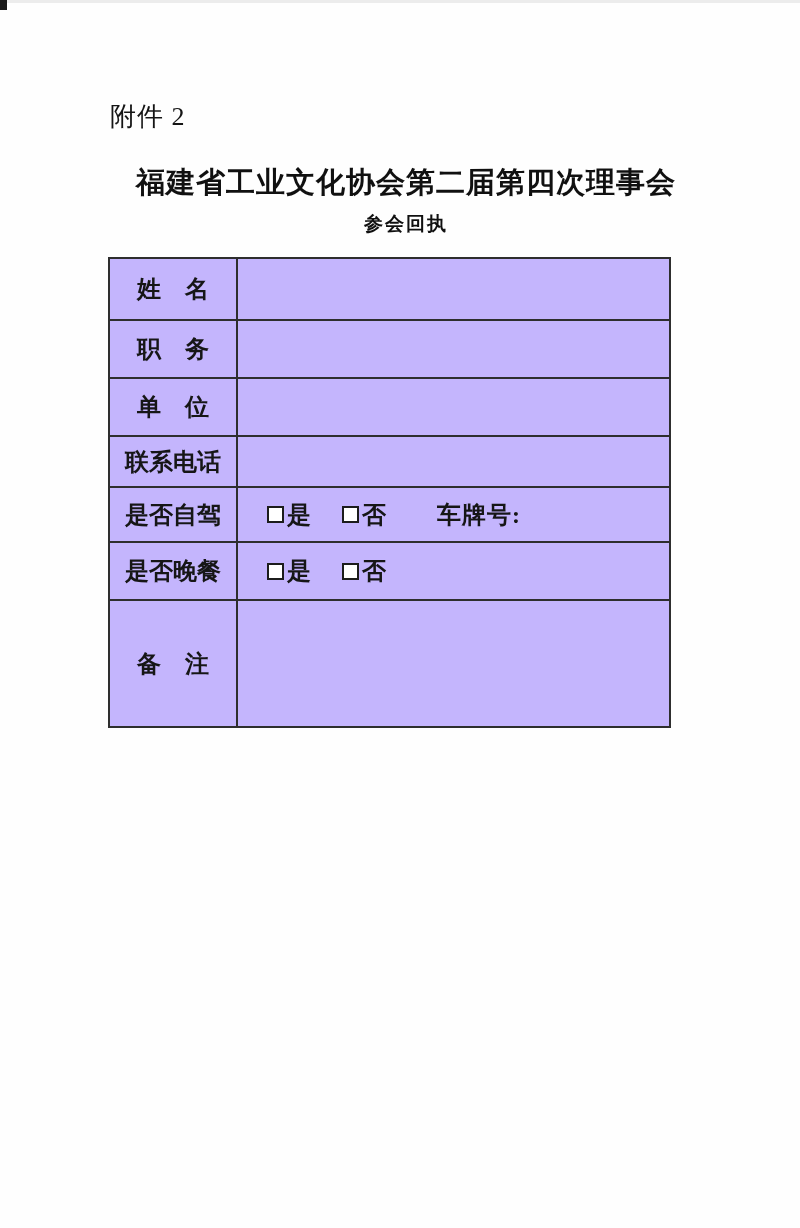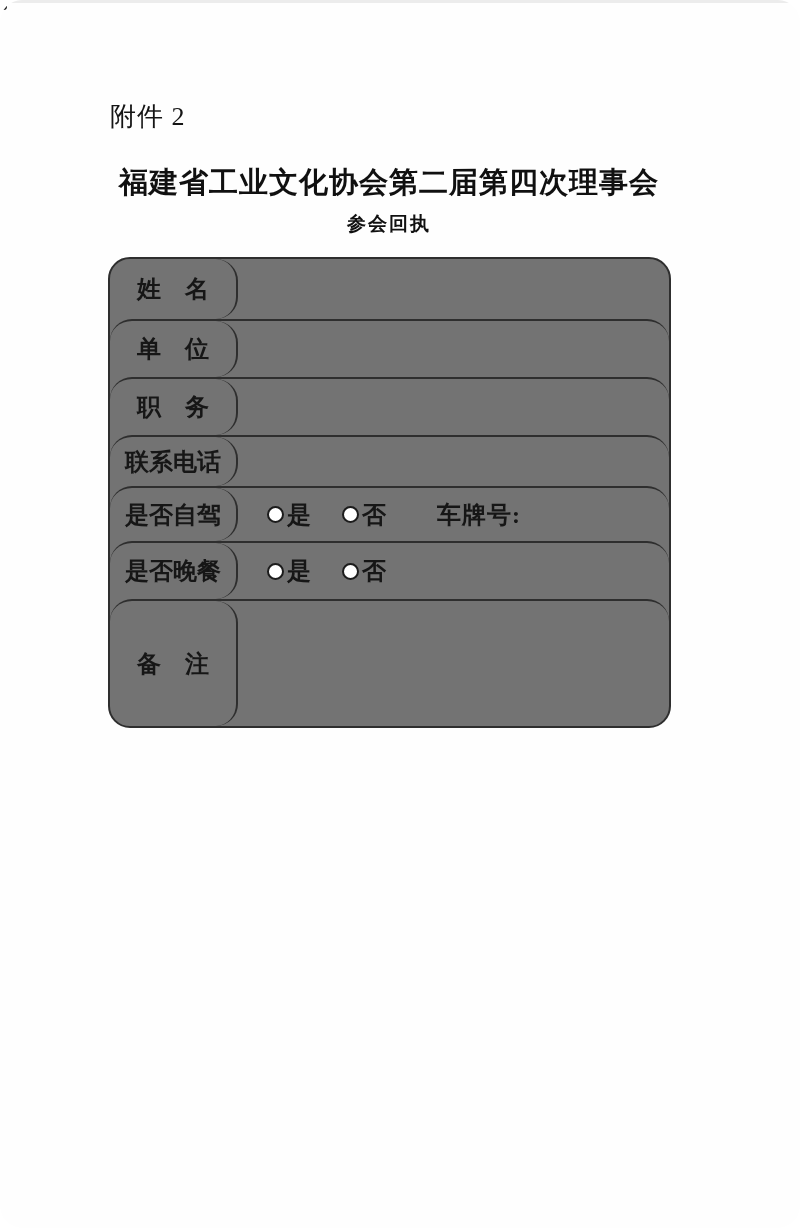--- a/index.html
+++ b/index.html
@@ -1,15 +1,15 @@
 <!DOCTYPE html>
 <html><head>
 <meta charset="utf-8">
 <style>
-  * { margin: 0; padding: 0; box-sizing: border-box; border-radius: 22px; }
+  * { margin: 0; padding: 0; box-sizing: border-box; }
   html, body { width: 800px; height: 1228px; }
   body {
     background: #ffffff;
     font-family: "Liberation Serif", serif;
     color: #1c1c1c;
     position: relative;
     overflow: hidden;
   }
   .page {
     position: absolute;
@@ -31,35 +31,35 @@
   }
   .attachment {
     position: absolute;
     left: 110px; top: 99px;
     font-size: 26px;
     letter-spacing: 1px;
     color: #151515;
   }
   .title {
     position: absolute;
-    left: 0;
+    left: 17px;
     width: 778px;
     text-align: center;
     font-family: "Liberation Sans", sans-serif;
     font-weight: bold;
     color: #101010;
   }
   .title-1 { top: 163px; font-size: 29px; letter-spacing: 1px; }
   .title-2 { top: 211px; font-size: 19px; letter-spacing: 2px; }
   .tbl {
     position: absolute;
     left: 108px; top: 257px;
     width: 563px;
     border: 2px solid #2e2e2e;
-    background: #737373;
+    background: #c4b5fd;
   }
   .row { display: flex; }
   .row + .row { border-top: 2px solid #2e2e2e; }
   .cell-label {
     width: 128px;
     border-right: 2px solid #2e2e2e;
     display: flex;
     align-items: center;
     justify-content: center;
     font-size: 24px;
@@ -111,27 +111,27 @@
 
   <div class="title title-2">参会回执</div>
 
   <div class="tbl">
 
     <div class="row r1">
       <div class="cell-label">姓　名</div>
       <div class="cell-value"></div>
     </div>
 
-    <div class="row r2">
-      <div class="cell-label">单　位</div>
+    <div class="row r3">
+      <div class="cell-label">职　务</div>
       <div class="cell-value"></div>
     </div>
 
-    <div class="row r3">
-      <div class="cell-label">职　务</div>
+    <div class="row r2">
+      <div class="cell-label">单　位</div>
       <div class="cell-value"></div>
     </div>
 
     <div class="row r4">
       <div class="cell-label">联系电话</div>
       <div class="cell-value"></div>
     </div>
 
     <div class="row r5">
       <div class="cell-label">是否自驾</div>

